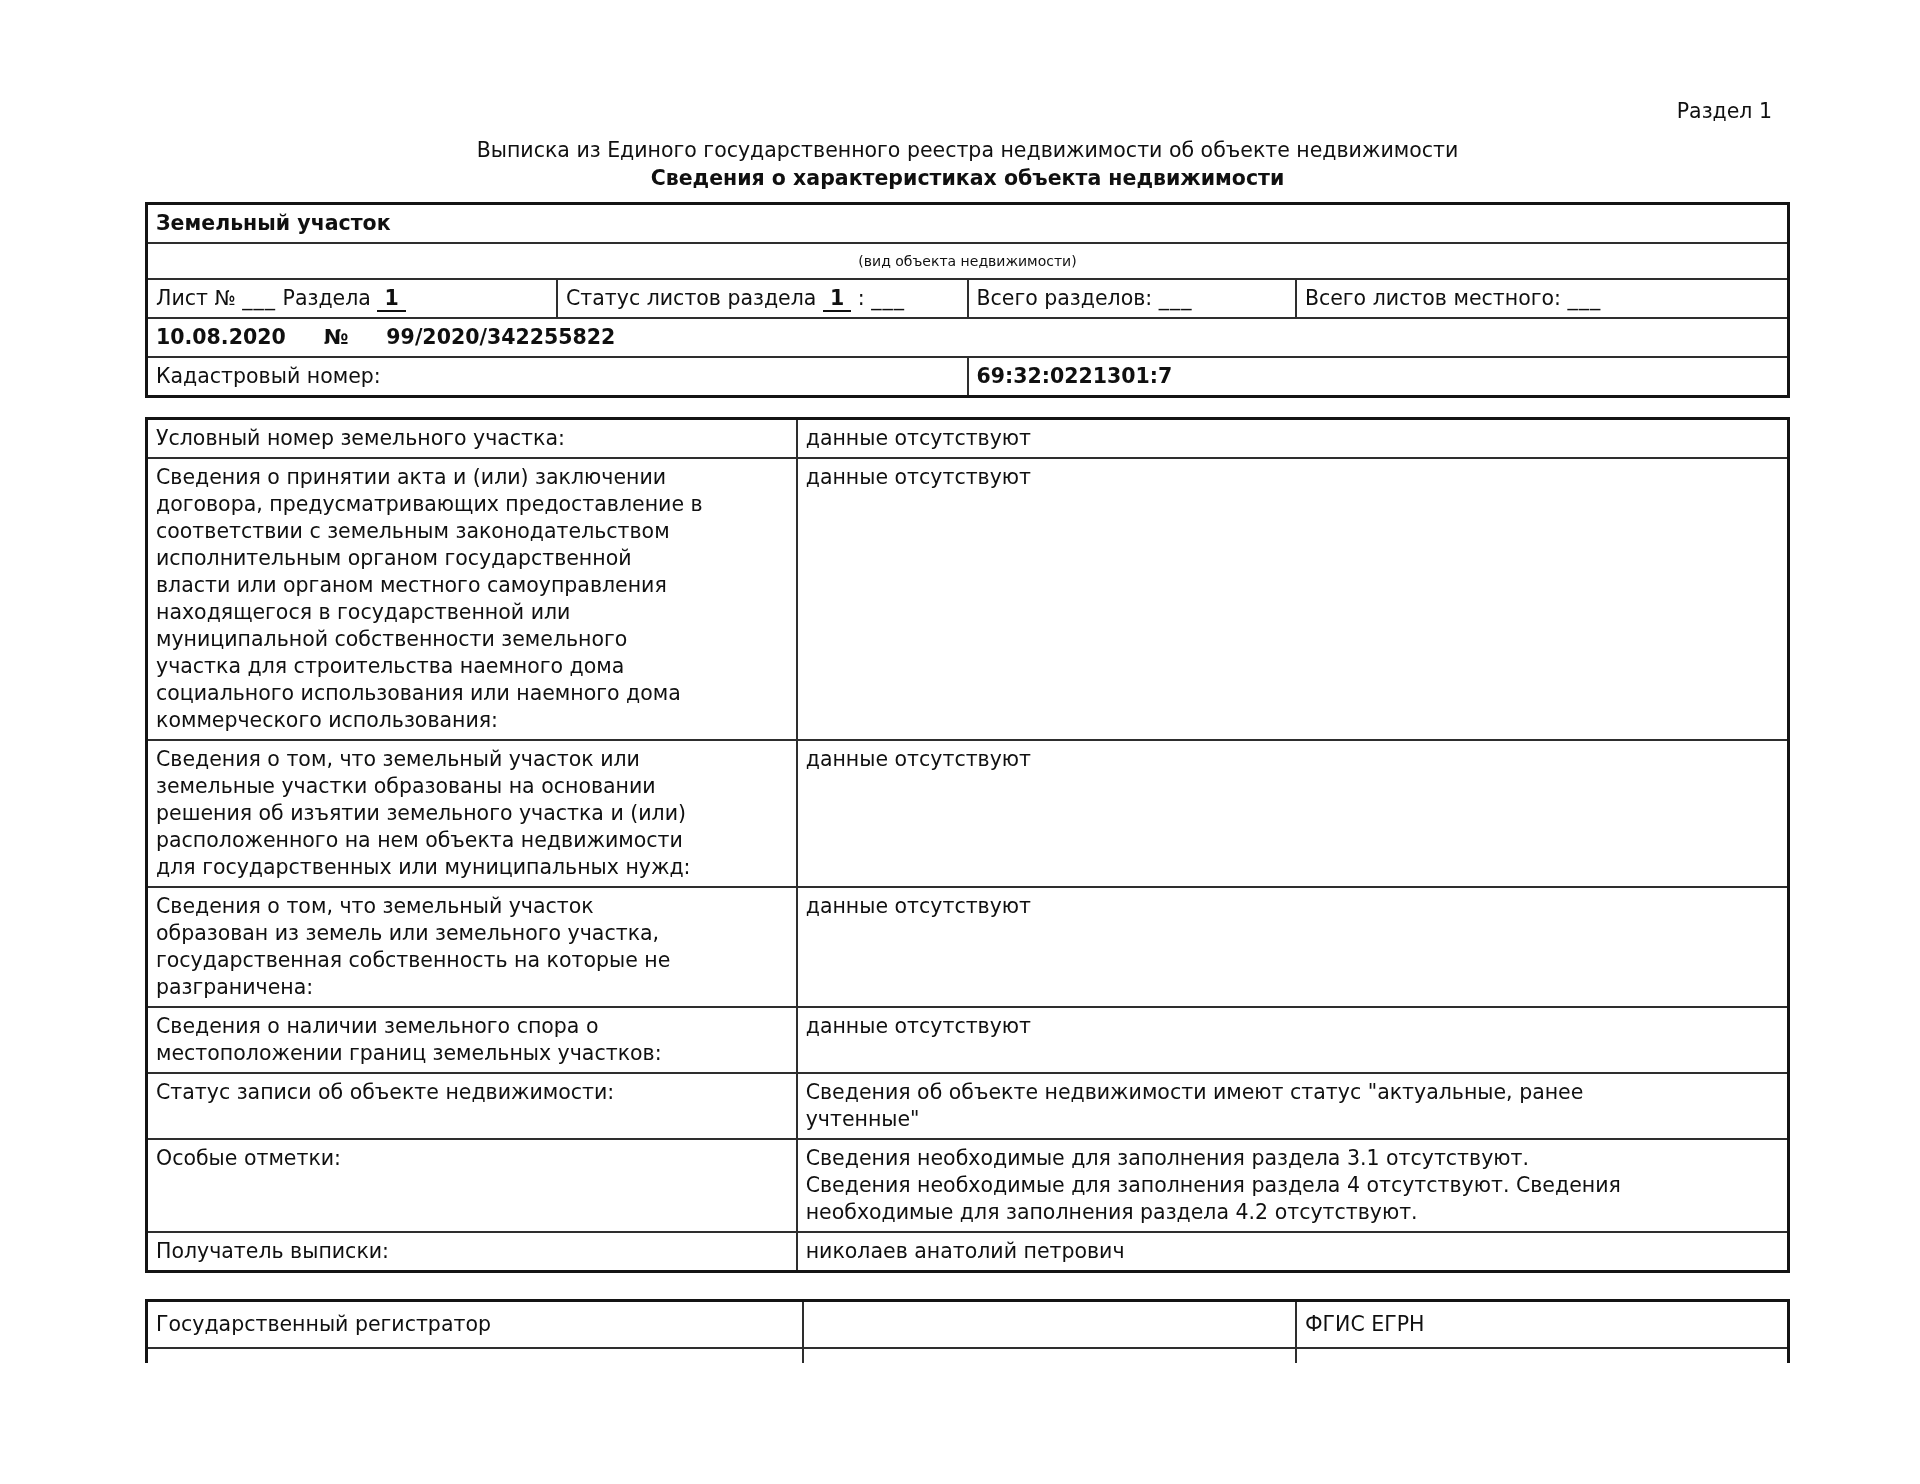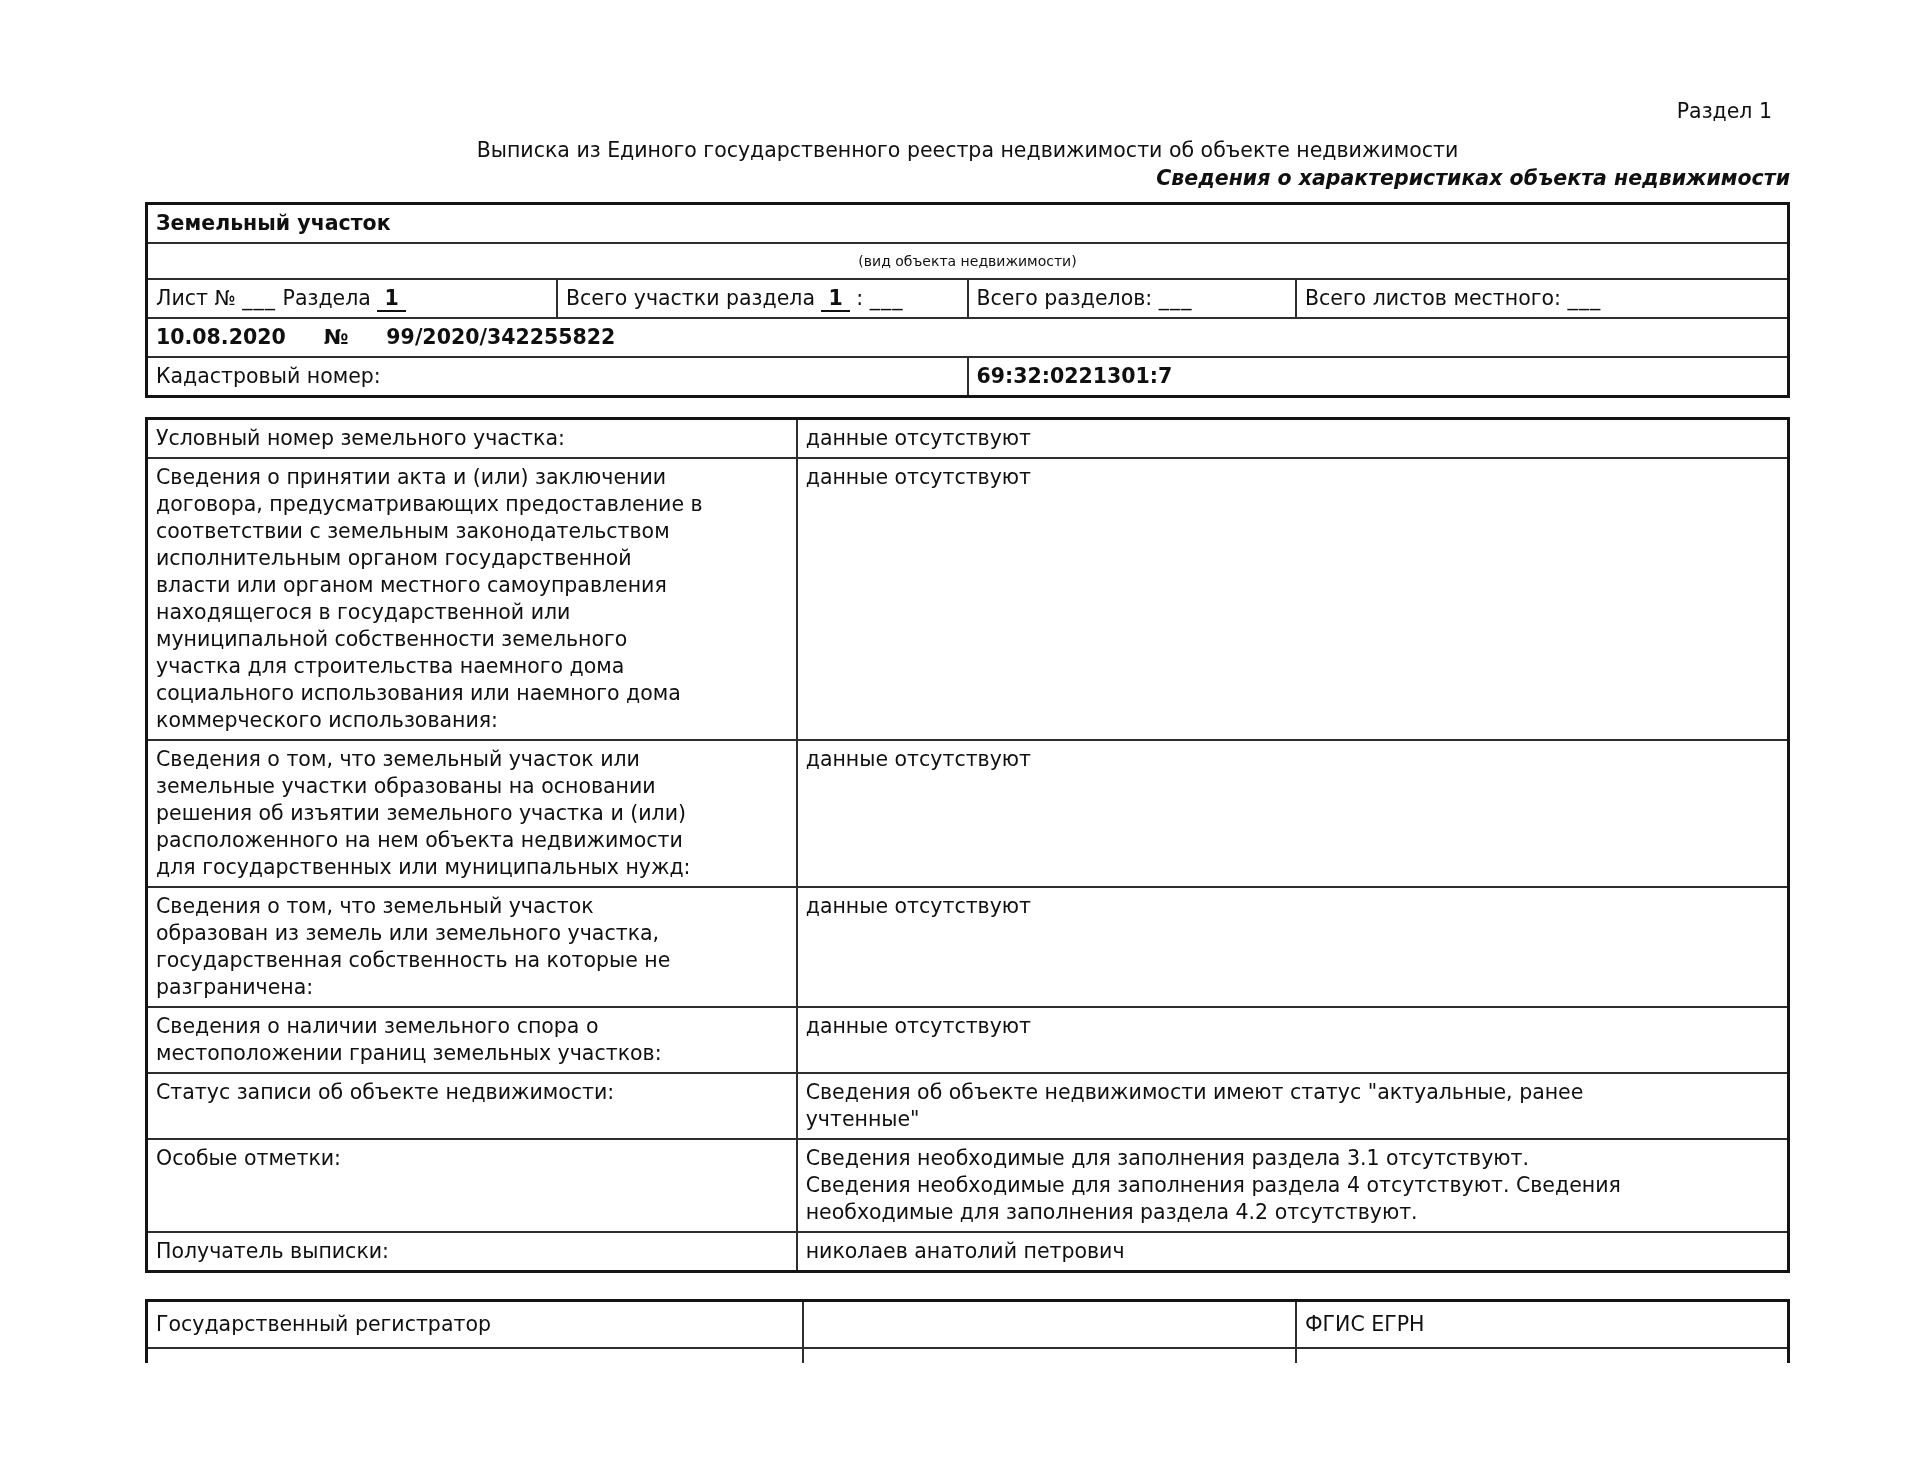--- a/index.html
+++ b/index.html
@@ -27,25 +27,24 @@
     padding-right: 18px;
     margin-bottom: 12px;
   }
   .title {
     text-align: center;
     margin: 0 0 1px 0;
     font-weight: normal;
     font-size: 20.5px;
   }
   .subtitle {
-    text-align: right;
+    text-align: center;
     margin: 0 0 10px 0;
     font-weight: bold;
     font-size: 20.5px;
-    font-style: italic;
   }
   table {
     border-collapse: collapse;
     width: 100%;
     table-layout: fixed;
   }
   table.bordered {
     border: 3px solid #141414;
   }
   table.bordered td {
@@ -117,21 +116,21 @@
     </colgroup>
     <tbody>
         <tr>
       <td colspan="4" class="object-type">Земельный участок</td>
     </tr>
     <tr>
       <td colspan="4" class="caption-cell">(вид объекта недвижимости)</td>
     </tr>
     <tr>
       <td><span>Лист №</span> <span class="blank">___</span> <span>Раздела</span> <span class="uval">1</span></td>
-      <td><span>Всего участки раздела</span> <span class="uval">1</span> <span>:</span> <span class="blank">___</span></td>
+      <td><span>Статус листов раздела</span> <span class="uval">1</span> <span>:</span> <span class="blank">___</span></td>
       <td><span>Всего разделов:</span> <span class="blank">___</span></td>
       <td><span>Всего листов местного:</span> <span class="blank">___</span></td>
     </tr>
     <tr>
       <td colspan="4" class="reg-row"><span class="seg">10.08.2020</span><span class="seg">№</span><span>99/2020/342255822</span></td>
     </tr>
     <tr class="cad-row">
       <td colspan="2">Кадастровый номер:</td>
       <td colspan="2" class="cad-value">69:32:0221301:7</td>
     </tr>

